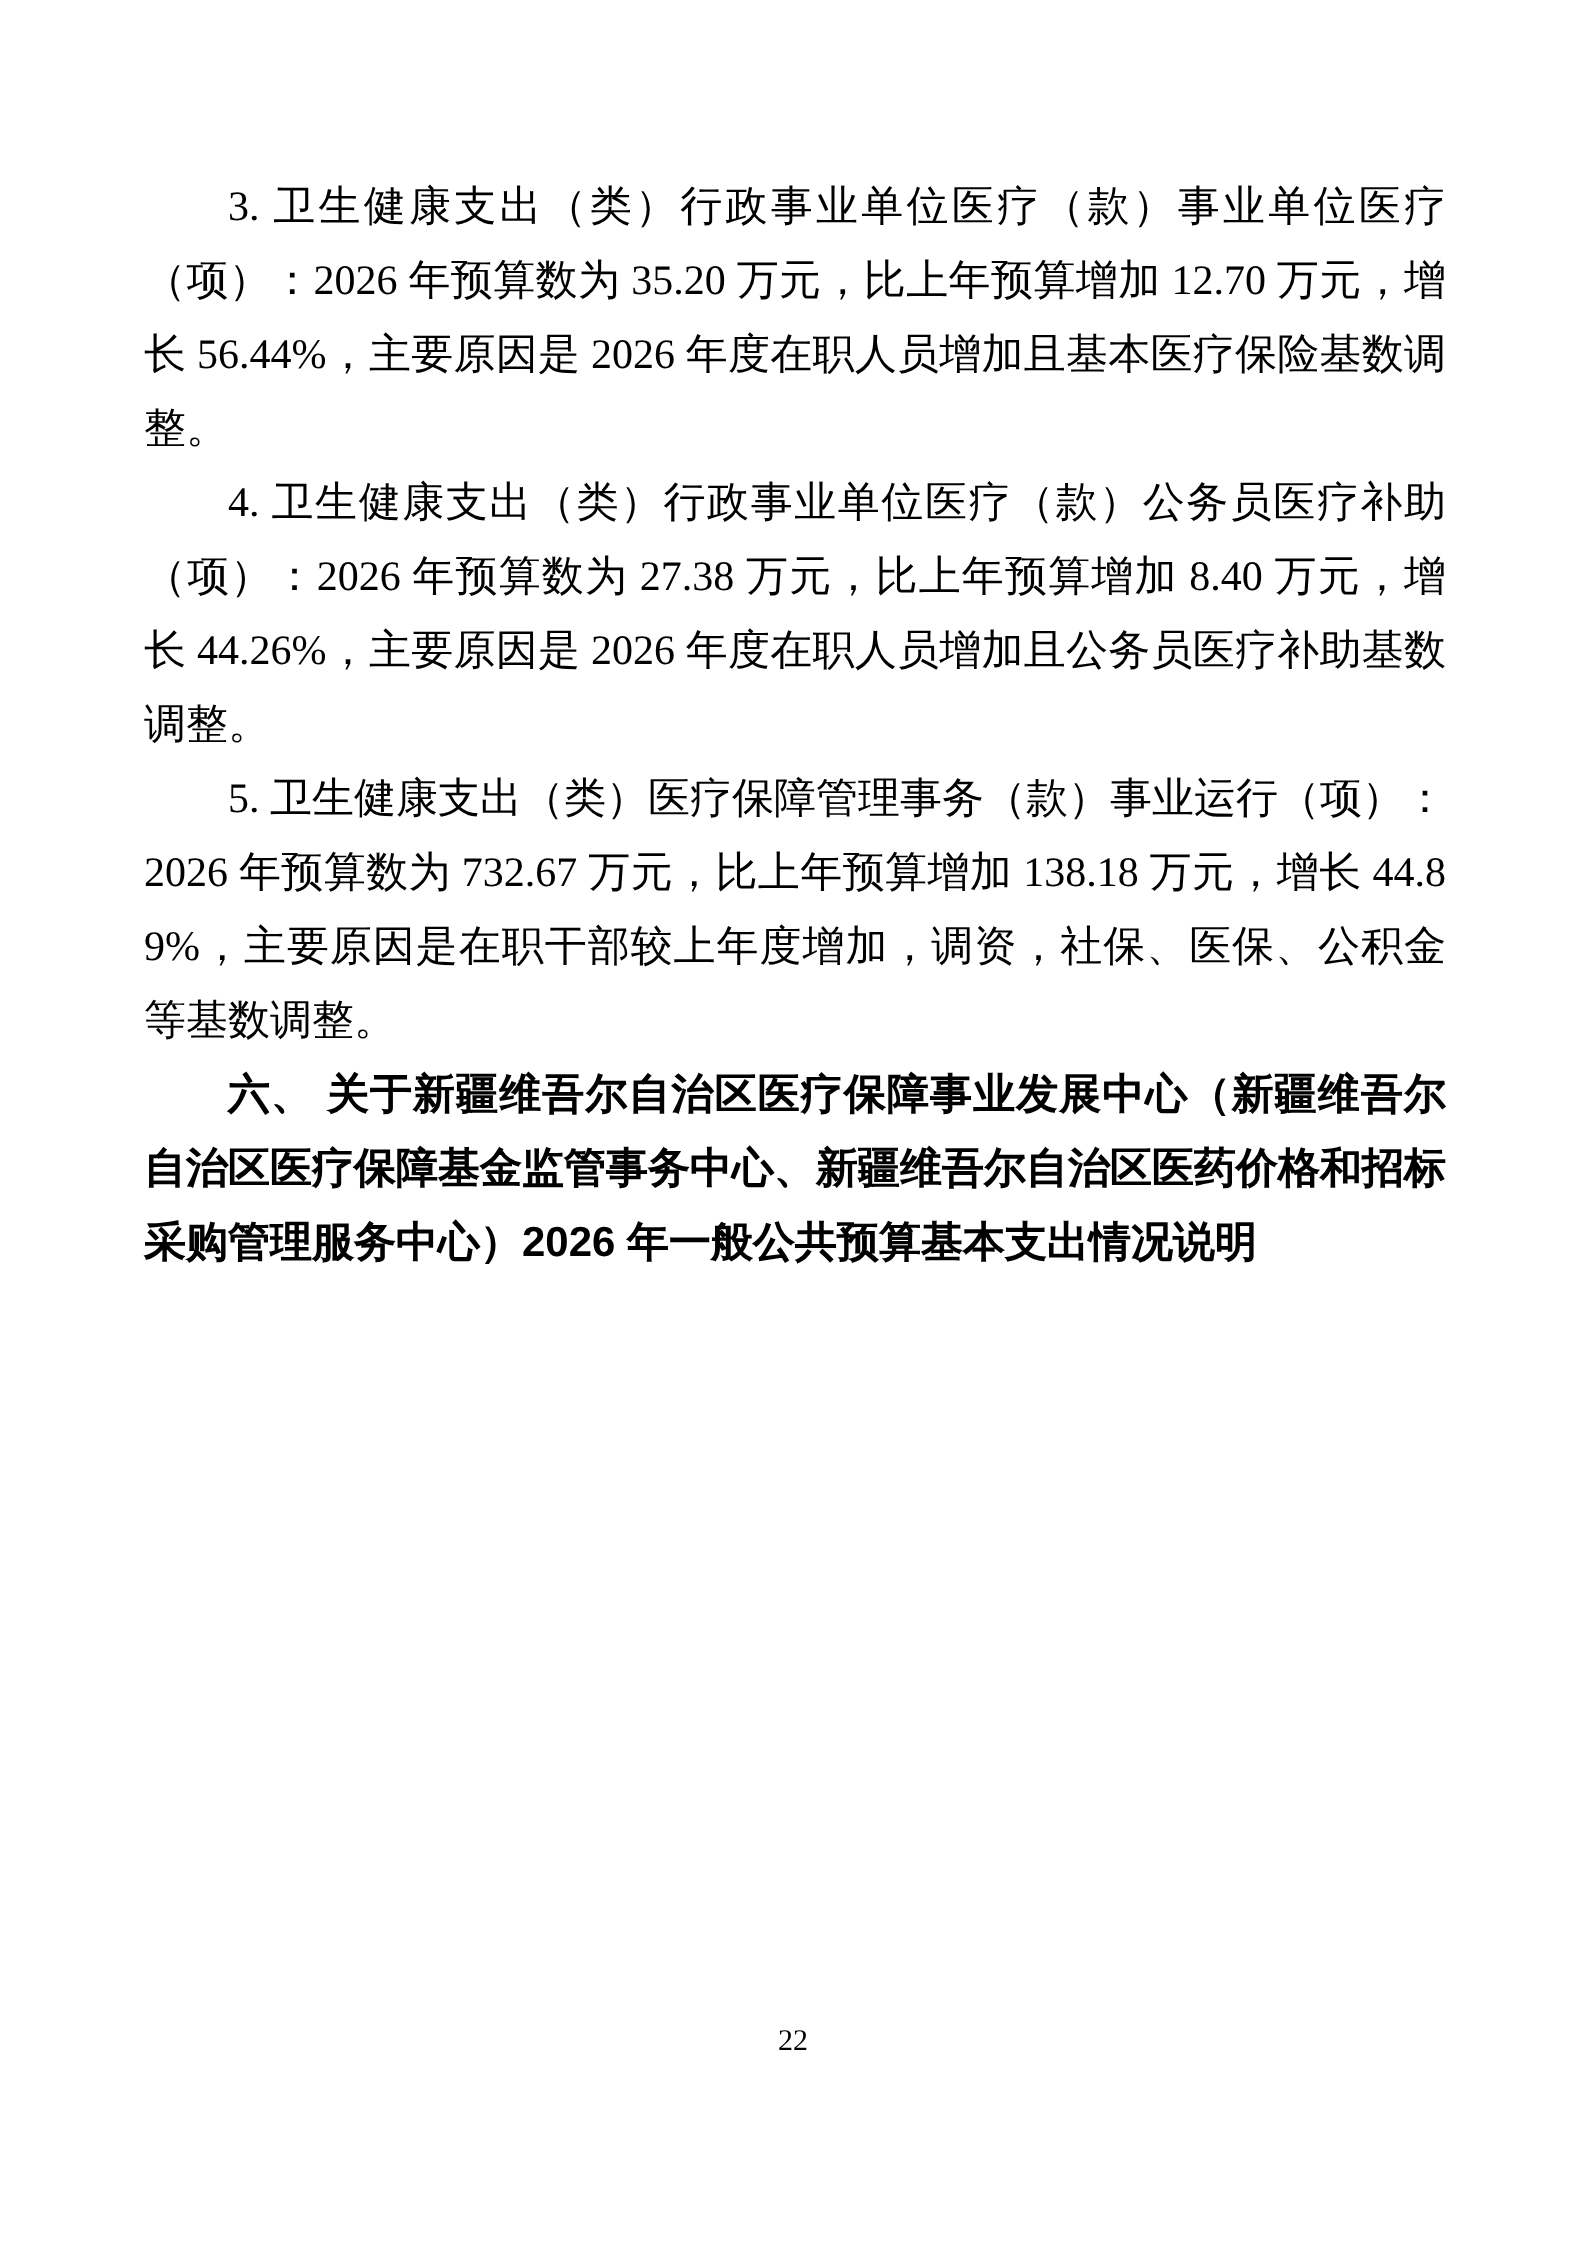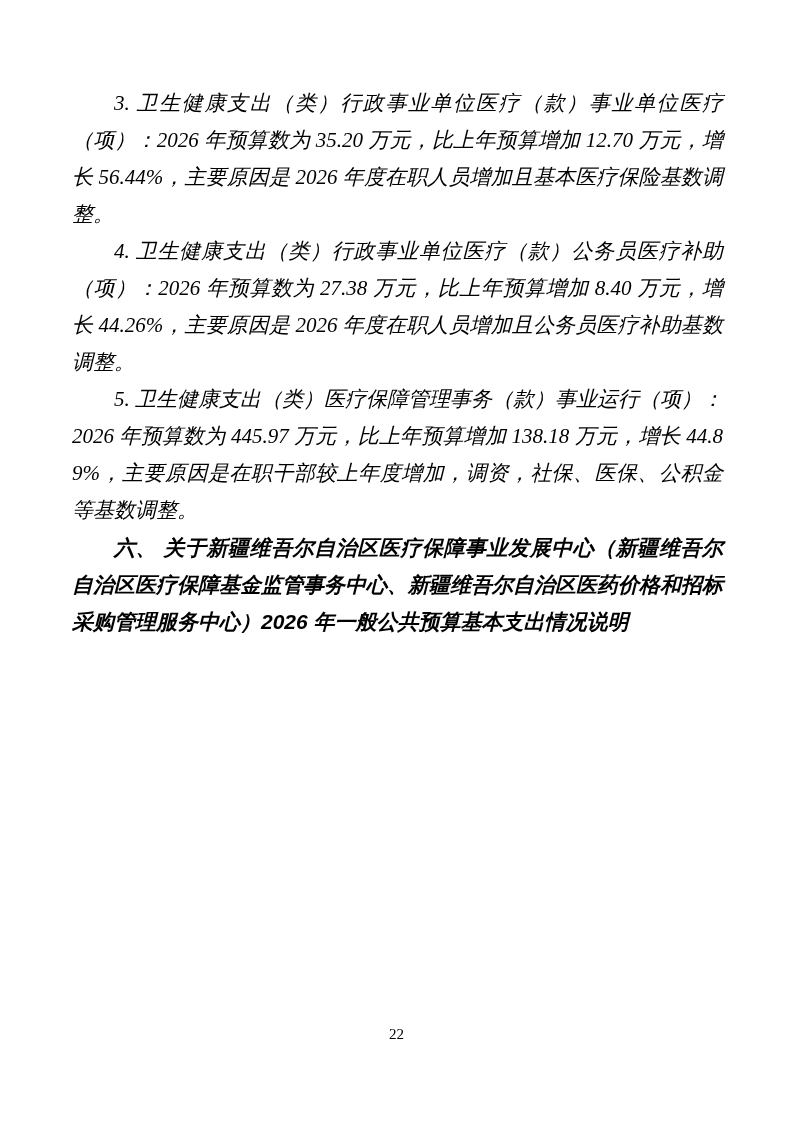--- a/index.html
+++ b/index.html
@@ -13,53 +13,52 @@
     height: 1122px;
     background: #ffffff;
     overflow: hidden;
     color: #000000;
   }
   .content {
     position: absolute;
     left: 72px;
     top: 85px;
     width: 651px;
-    font-style: italic;
   }
   .content p {
     margin: 0;
     padding: 0;
     font-family: "Liberation Serif", "DejaVu Serif", serif;
     font-size: 21px;
     line-height: 37px;
     color: #000000;
     text-align: justify;
     text-justify: inter-character;
     text-indent: 2em;
     word-break: break-all;
   }
   .content p.heading {
     font-family: "Liberation Sans", "DejaVu Sans", sans-serif;
     font-weight: 700;
   }
   .page-number {
     position: absolute;
-    bottom: 79px;
+    bottom: 92px;
     left: 0;
     width: 100%;
     text-align: center;
     font-family: "Liberation Serif", "DejaVu Serif", serif;
     font-size: 15px;
     color: #000000;
   }
 </style>
 </head>
 <body>
 
 <div class="page">
   <div class="content" id="document-body">
       <p>3. 卫生健康支出（类）行政事业单位医疗（款）事业单位医疗（项）：2026 年预算数为 35.20 万元，比上年预算增加 12.70 万元，增长 56.44%，主要原因是 2026 年度在职人员增加且基本医疗保险基数调整。</p>
       <p>4. 卫生健康支出（类）行政事业单位医疗（款）公务员医疗补助（项）：2026 年预算数为 27.38 万元，比上年预算增加 8.40 万元，增长 44.26%，主要原因是 2026 年度在职人员增加且公务员医疗补助基数调整。</p>
-      <p>5. 卫生健康支出（类）医疗保障管理事务（款）事业运行（项）：2026 年预算数为 445.97 万元，比上年预算增加 138.18 万元，增长 44.89%，主要原因是在职干部较上年度增加，调资，社保、医保、公积金等基数调整。</p>
+      <p>5. 卫生健康支出（类）医疗保障管理事务（款）事业运行（项）：2026 年预算数为 732.67 万元，比上年预算增加 138.18 万元，增长 44.89%，主要原因是在职干部较上年度增加，调资，社保、医保、公积金等基数调整。</p>
       <p class="heading">六、 关于新疆维吾尔自治区医疗保障事业发展中心（新疆维吾尔自治区医疗保障基金监管事务中心、新疆维吾尔自治区医药价格和招标采购管理服务中心）2026 年一般公共预算基本支出情况说明</p>
     </div>
   <div class="page-number">22</div>
 </div>
 
 </body></html>

